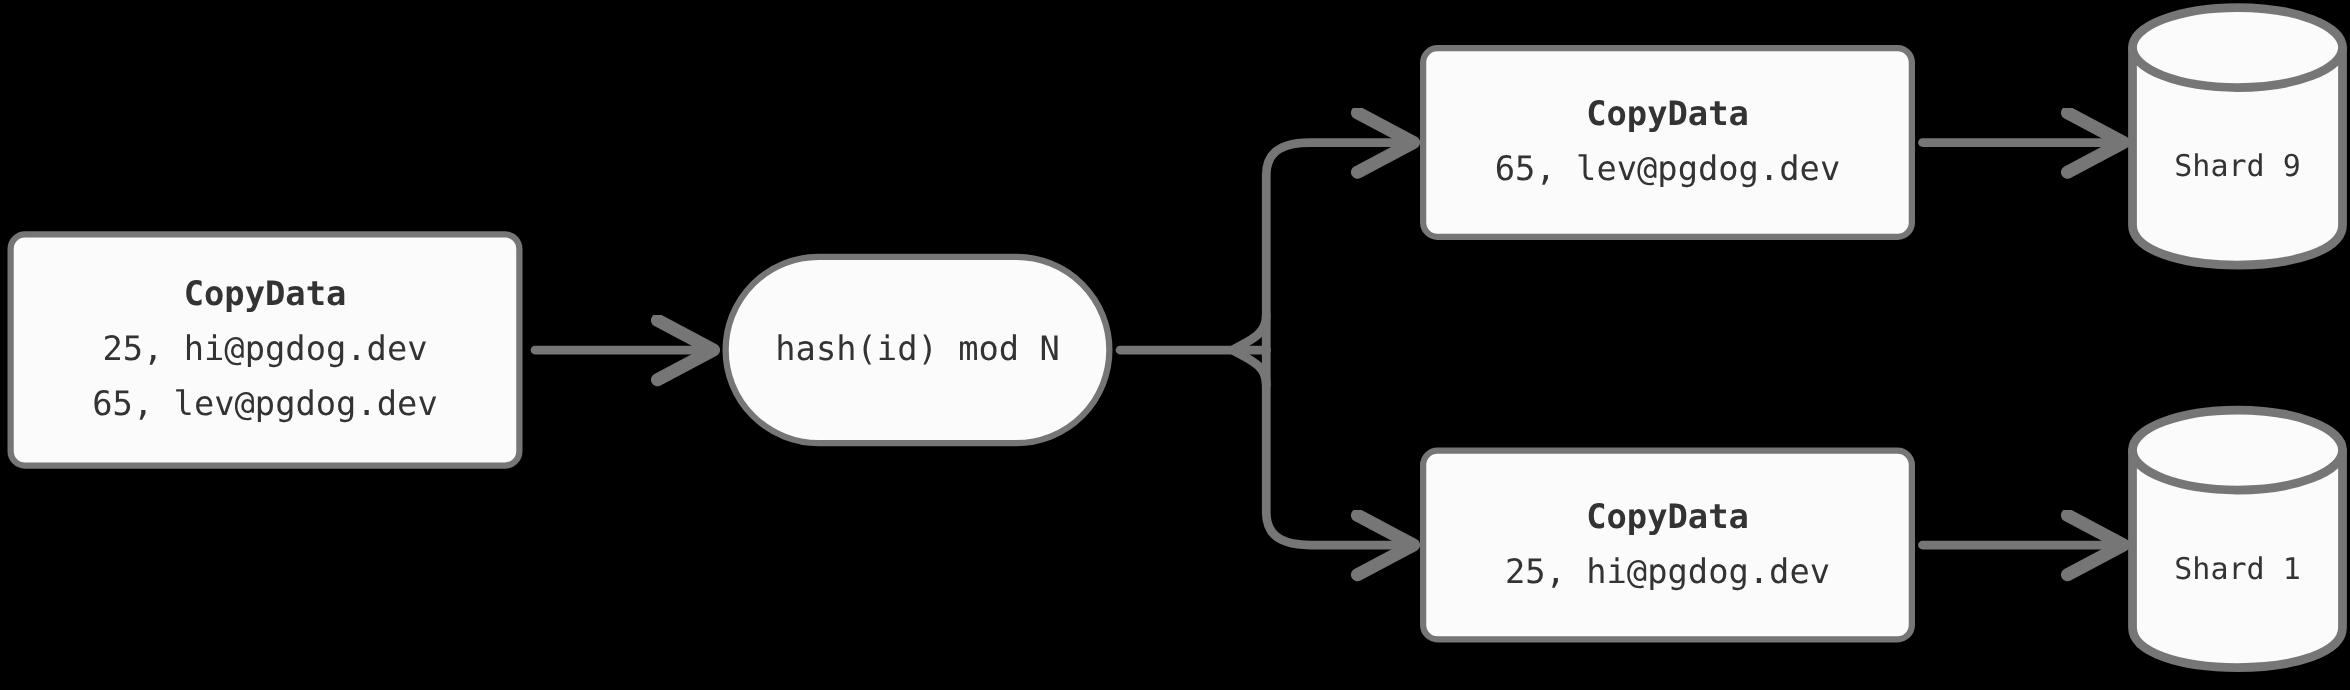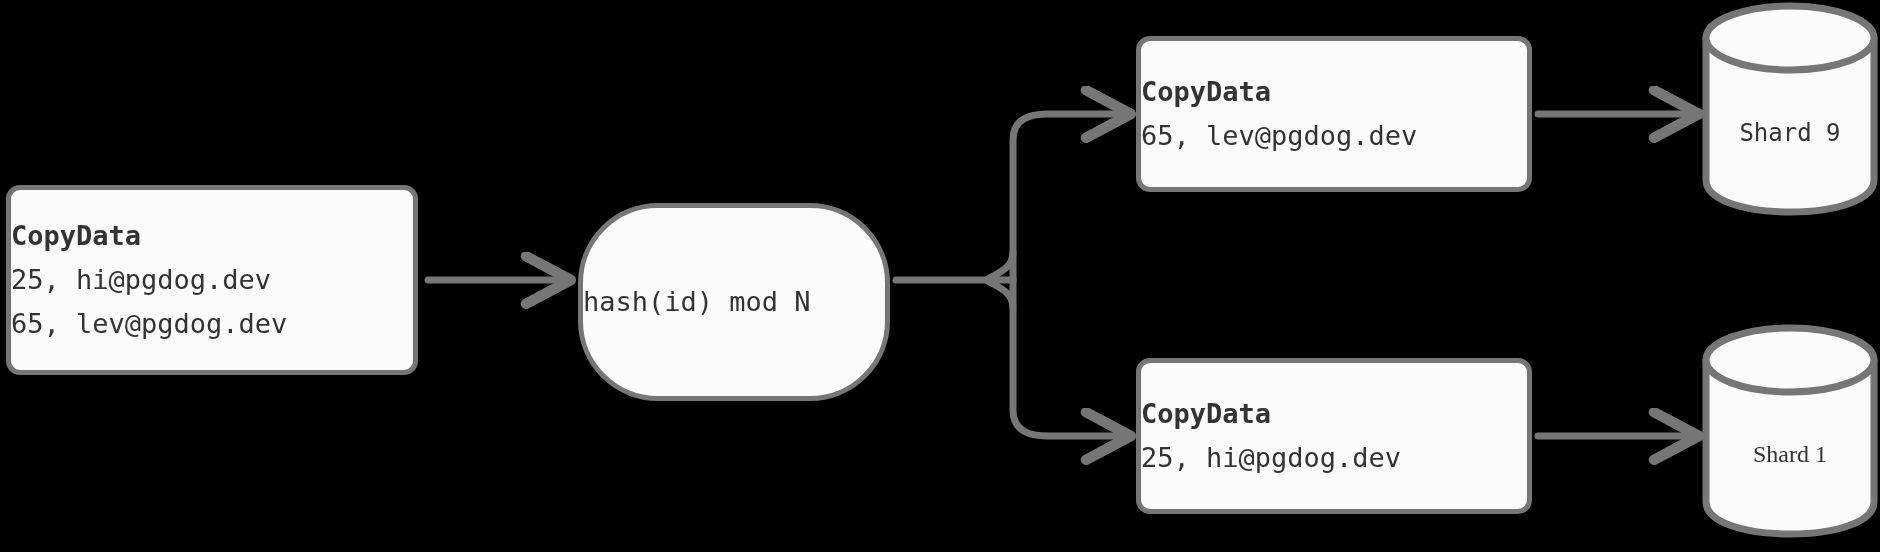--- a/index.html
+++ b/index.html
@@ -22,21 +22,21 @@
     width: 1880px;
     height: 552px;
   }
   .node-box {
     position: absolute;
     box-sizing: border-box;
     background: #fbfbfb;
     border: 5px solid #767676;
     display: flex;
     flex-direction: column;
-    align-items: flex-start;
+    align-items: center;
     justify-content: center;
     color: #333333;
   }
   .node-box .line {
     font-family: "DejaVu Sans Mono", "Liberation Mono", monospace;
     font-size: 27px;
     line-height: 44px;
     white-space: pre;
     letter-spacing: 0px;
   }
@@ -96,29 +96,29 @@
 
     <g>
       <path d="M 1706 360 L 1706 502 C 1706 522 1744 534 1790 534
                C 1836 534 1874 522 1874 502 L 1874 360 Z" fill="#fbfbfb" stroke="#767676" stroke-width="7" stroke-linejoin="round"></path>
       <ellipse cx="1790" cy="360" rx="84" ry="32" fill="#fbfbfb" stroke="#767676" stroke-width="7"></ellipse>
     </g>
   </svg>
 
   <div class="cyl-label" style="left:1706px; top:119px; width:168px;">Shard 9</div>
 
-  <div class="cyl-label" style="left:1706px; top:441px; width:168px;font-family:Liberation Serif, serif;">Shard 1</div>
+  <div class="cyl-label" style="left:1706px; top:441px; width:168px;">Shard 1</div>
 
   <div class="node-box rect-node" style="left:6px; top:185px; width:412px; height:190px;">
     <span class="line bold">CopyData</span>
     <span class="line">25, hi@pgdog.dev</span>
     <span class="line">65, lev@pgdog.dev</span>
   </div>
 
-  <div class="node-box pill-node" style="left:578px; top:203px; width:312px; height:198px;">
+  <div class="node-box pill-node" style="left:578px; top:203px; width:312px; height:154px;">
     <span class="line">hash(id) mod N</span>
   </div>
 
   <div class="node-box rect-node" style="left:1136px; top:36px; width:396px; height:156px;">
     <span class="line bold">CopyData</span>
     <span class="line">65, lev@pgdog.dev</span>
   </div>
 
   <div class="node-box rect-node" style="left:1136px; top:358px; width:396px; height:156px;">
     <span class="line bold">CopyData</span>

